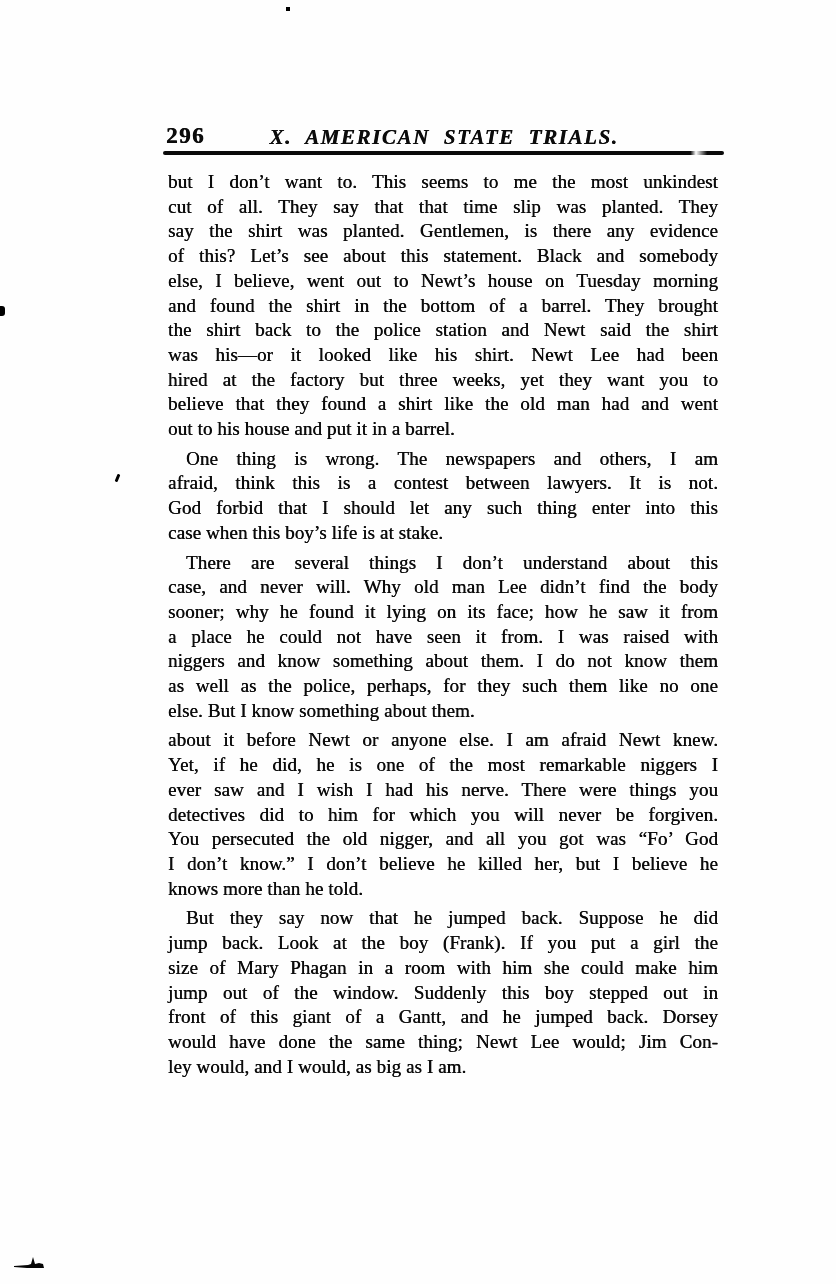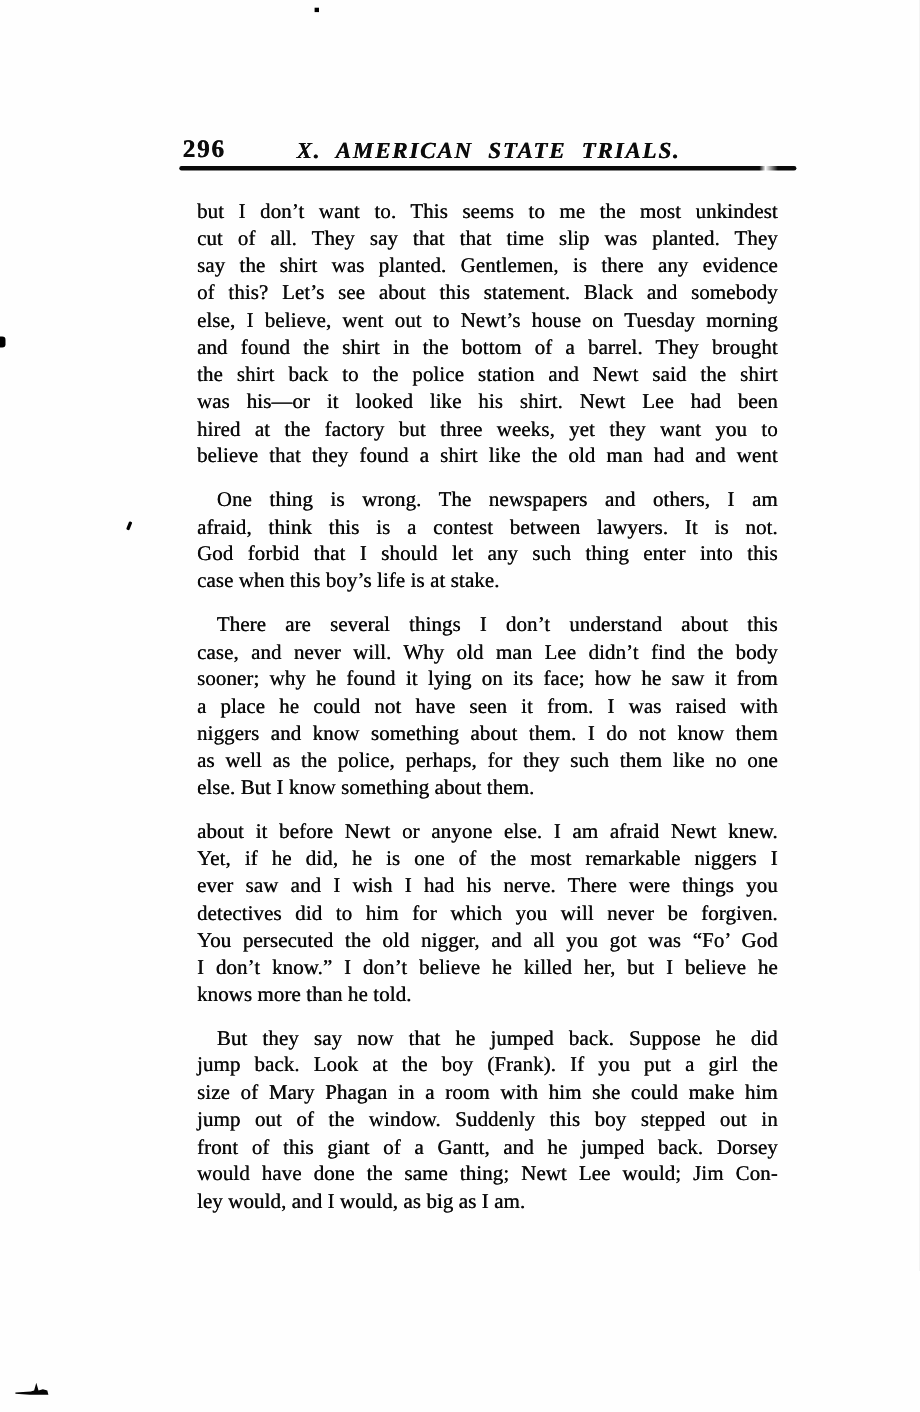--- a/index.html
+++ b/index.html
@@ -30,21 +30,21 @@
     background:linear-gradient(90deg,#0a0a0a 94%,#fefefe 95%,#0a0a0a 97%);
     border-radius:2px;
   }
   
   .body{
     position:absolute;top:166px;left:164px;width:558px;
     font-size:19px;line-height:24.7px;
     text-shadow:0.35px 0 currentColor;
     letter-spacing:0.1px;
   }
-  .paragraph{margin:15px;}
+  .paragraph{margin:4px;}
   .paragraph + .paragraph{margin-top:5px;}
   .line{
     text-align:justify;
     text-align-last:justify;
     text-justify:inter-word;
     white-space:normal;
   }
   .line.last{text-align-last:left;}
   .paragraph.indented .line.first{text-indent:18px;}
   
@@ -78,20 +78,21 @@
         <div class="line first">but I don’t want to. This seems to me the most unkindest</div>
         <div class="line">cut of all. They say that that time slip was planted. They</div>
         <div class="line">say the shirt was planted. Gentlemen, is there any evidence</div>
         <div class="line">of this? Let’s see about this statement. Black and somebody</div>
         <div class="line">else, I believe, went out to Newt’s house on Tuesday morning</div>
         <div class="line">and found the shirt in the bottom of a barrel. They brought</div>
         <div class="line">the shirt back to the police station and Newt said the shirt</div>
         <div class="line">was his—or it looked like his shirt. Newt Lee had been</div>
         <div class="line">hired at the factory but three weeks, yet they want you to</div>
         <div class="line">believe that they found a shirt like the old man had and went</div>
+        <div class="line last">out to his house and put it in a barrel.</div>
       </div>
       <div class="paragraph indented">
         <div class="line first">One thing is wrong. The newspapers and others, I am</div>
         <div class="line">afraid, think this is a contest between lawyers. It is not.</div>
         <div class="line">God forbid that I should let any such thing enter into this</div>
         <div class="line last">case when this boy’s life is at stake.</div>
       </div>
       <div class="paragraph indented">
         <div class="line first">There are several things I don’t understand about this</div>
         <div class="line">case, and never will. Why old man Lee didn’t find the body</div>

